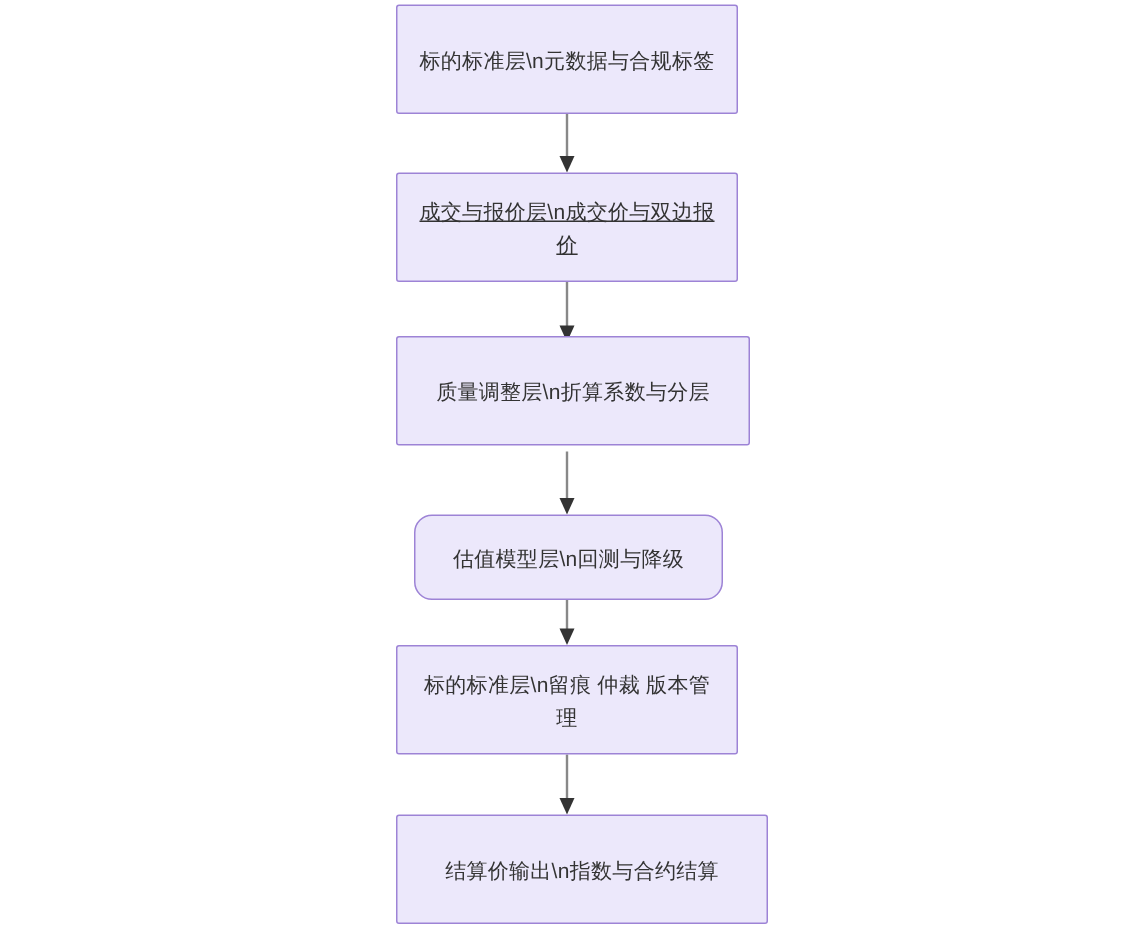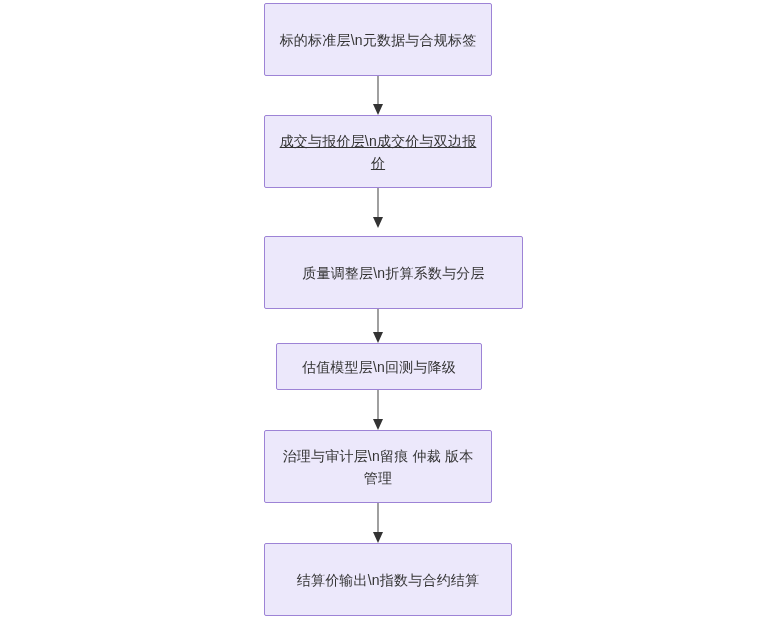--- a/index.html
+++ b/index.html
@@ -89,29 +89,29 @@
   </div>
 
   <div class="node" style="left:264px; top:3px; width:228px; height:73px;">
     <span class="node-label">标的标准层\n元数据与合规标签</span>
   </div>
 
   <div class="node" style="left:264px; top:115px; width:228px; height:73px;text-decoration:underline;">
     <span class="node-label">成交与报价层\n成交价与双边报价</span>
   </div>
 
-  <div class="node" style="left:264px; top:236px; width:259px; height:73px;">
+  <div class="node" style="left:264px; top:224px; width:236px; height:73px;">
     <span class="node-label">质量调整层\n折算系数与分层</span>
   </div>
 
-  <div class="node" style="left:276px; top:343px; width:206px; height:47px;">
+  <div class="node" style="left:276px; top:343px; width:206px; height:57px;border-radius:12px;">
     <span class="node-label">估值模型层\n回测与降级</span>
   </div>
 
   <div class="node" style="left:264px; top:430px; width:228px; height:73px;">
-    <span class="node-label">治理与审计层\n留痕 仲裁 版本管理</span>
+    <span class="node-label">标的标准层\n留痕 仲裁 版本管理</span>
   </div>
 
   <div class="node" style="left:264px; top:543px; width:248px; height:73px;">
     <span class="node-label">结算价输出\n指数与合约结算</span>
   </div>
 
 </div>
 
 </body></html>

